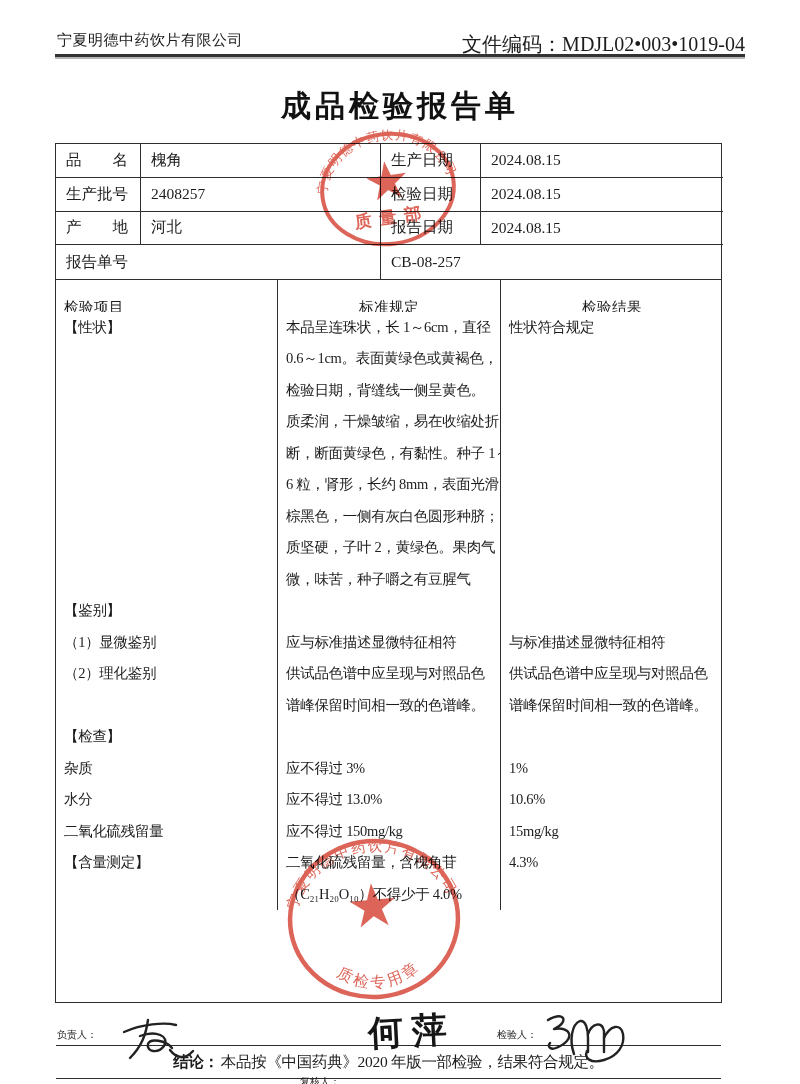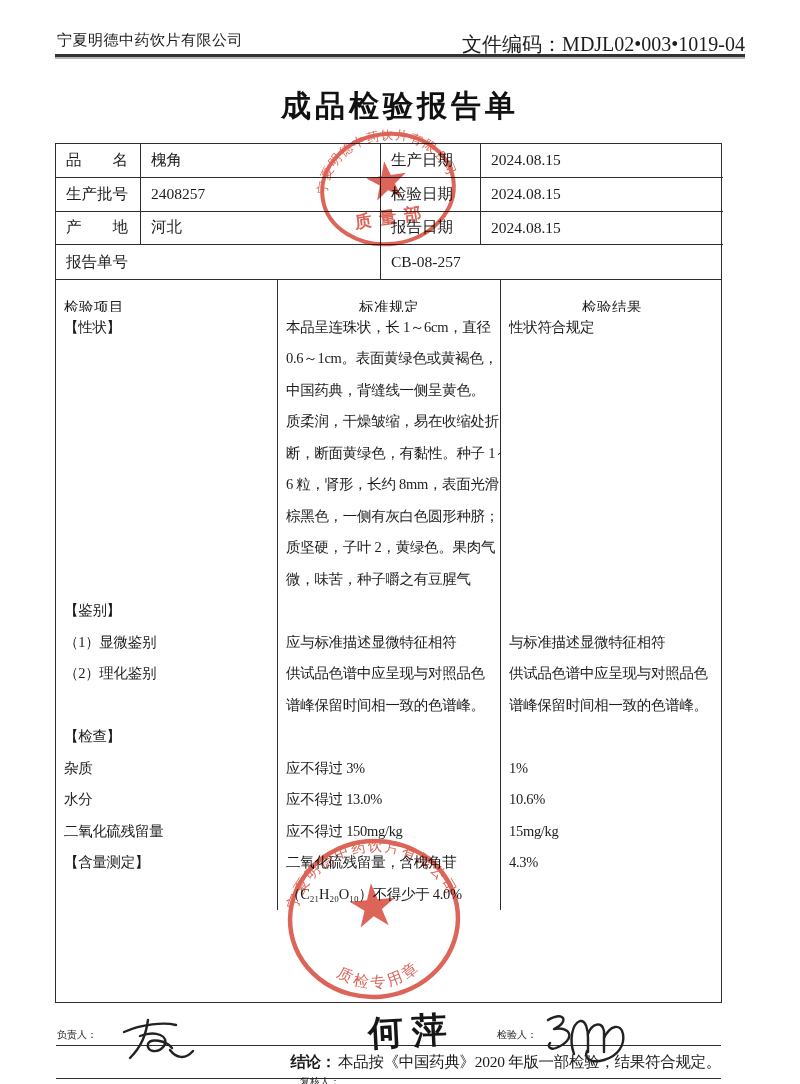--- a/index.html
+++ b/index.html
@@ -44,21 +44,21 @@
   .mcol2 { left:222px; width:223px; border-right:1.6px solid #2d2d2d; }
   .mcol3 { left:445px; width:222px; }
   .mline { position:absolute; left:0; width:100%; height:31.5px;
            display:flex; align-items:center; padding:0 8px; white-space:nowrap; overflow:hidden; }
   .mline.center { justify-content:center; }
   .col-head { text-decoration:underline; text-underline-offset:4px; letter-spacing:.5px;margin-top:24px; }
 
   
   .concl-row { position:absolute; left:0; top:765px; width:100%; height:33px;
                border-top:1.6px solid #2d2d2d; display:flex; align-items:center;
-               justify-content:flex-end; font-size:15.5px; }
+               justify-content:center; font-size:15.5px; }
   .concl-row b { font-weight:bold; margin-right:2px; }
   .remark-row { position:absolute; left:0; top:798px; width:100%; height:62px;
                 border-top:1.6px solid #2d2d2d; font-size:15px; }
   .remark-row p { padding:3px 12px 0 12px; line-height:28px; text-indent:3.6em; }
 
   
   .sig-label { font-size:10px; top:1028px; }
   .sig-resp-label { left:57px; }
   .sig-rev-label  { left:300px;margin-top:47px; }
   .sig-insp-label { left:497px; }
@@ -124,21 +124,21 @@
       <div class="mline" style="top:535.5px">二氧化硫残留量</div>
       <div class="mline" style="top:567px">【含量测定】</div>
     </div>
 
     <div class="mcol mcol2">
       <div class="mline center" style="top:0">
           <span class="col-head">标准规定</span>
         </div>
       <div class="mline" style="top:31.5px">本品呈连珠状，长 1～6cm，直径</div>
       <div class="mline" style="top:63px">0.6～1cm。表面黄绿色或黄褐色，</div>
-      <div class="mline" style="top:94.5px">中国药典，背缝线一侧呈黄色。</div>
+      <div class="mline" style="top:94.5px">检验日期，背缝线一侧呈黄色。</div>
       <div class="mline" style="top:126px">质柔润，干燥皱缩，易在收缩处折</div>
       <div class="mline" style="top:157.5px">断，断面黄绿色，有黏性。种子 1～</div>
       <div class="mline" style="top:189px">6 粒，肾形，长约 8mm，表面光滑，</div>
       <div class="mline" style="top:220.5px">棕黑色，一侧有灰白色圆形种脐；</div>
       <div class="mline" style="top:252px">质坚硬，子叶 2，黄绿色。果肉气</div>
       <div class="mline" style="top:346.5px">应与标准描述显微特征相符</div>
       <div class="mline" style="top:283.5px">微，味苦，种子嚼之有豆腥气</div>
       <div class="mline" style="top:378px">供试品色谱中应呈现与对照品色</div>
       <div class="mline" style="top:409.5px">谱峰保留时间相一致的色谱峰。</div>
       <div class="mline" style="top:472.5px">应不得过 3%</div>

